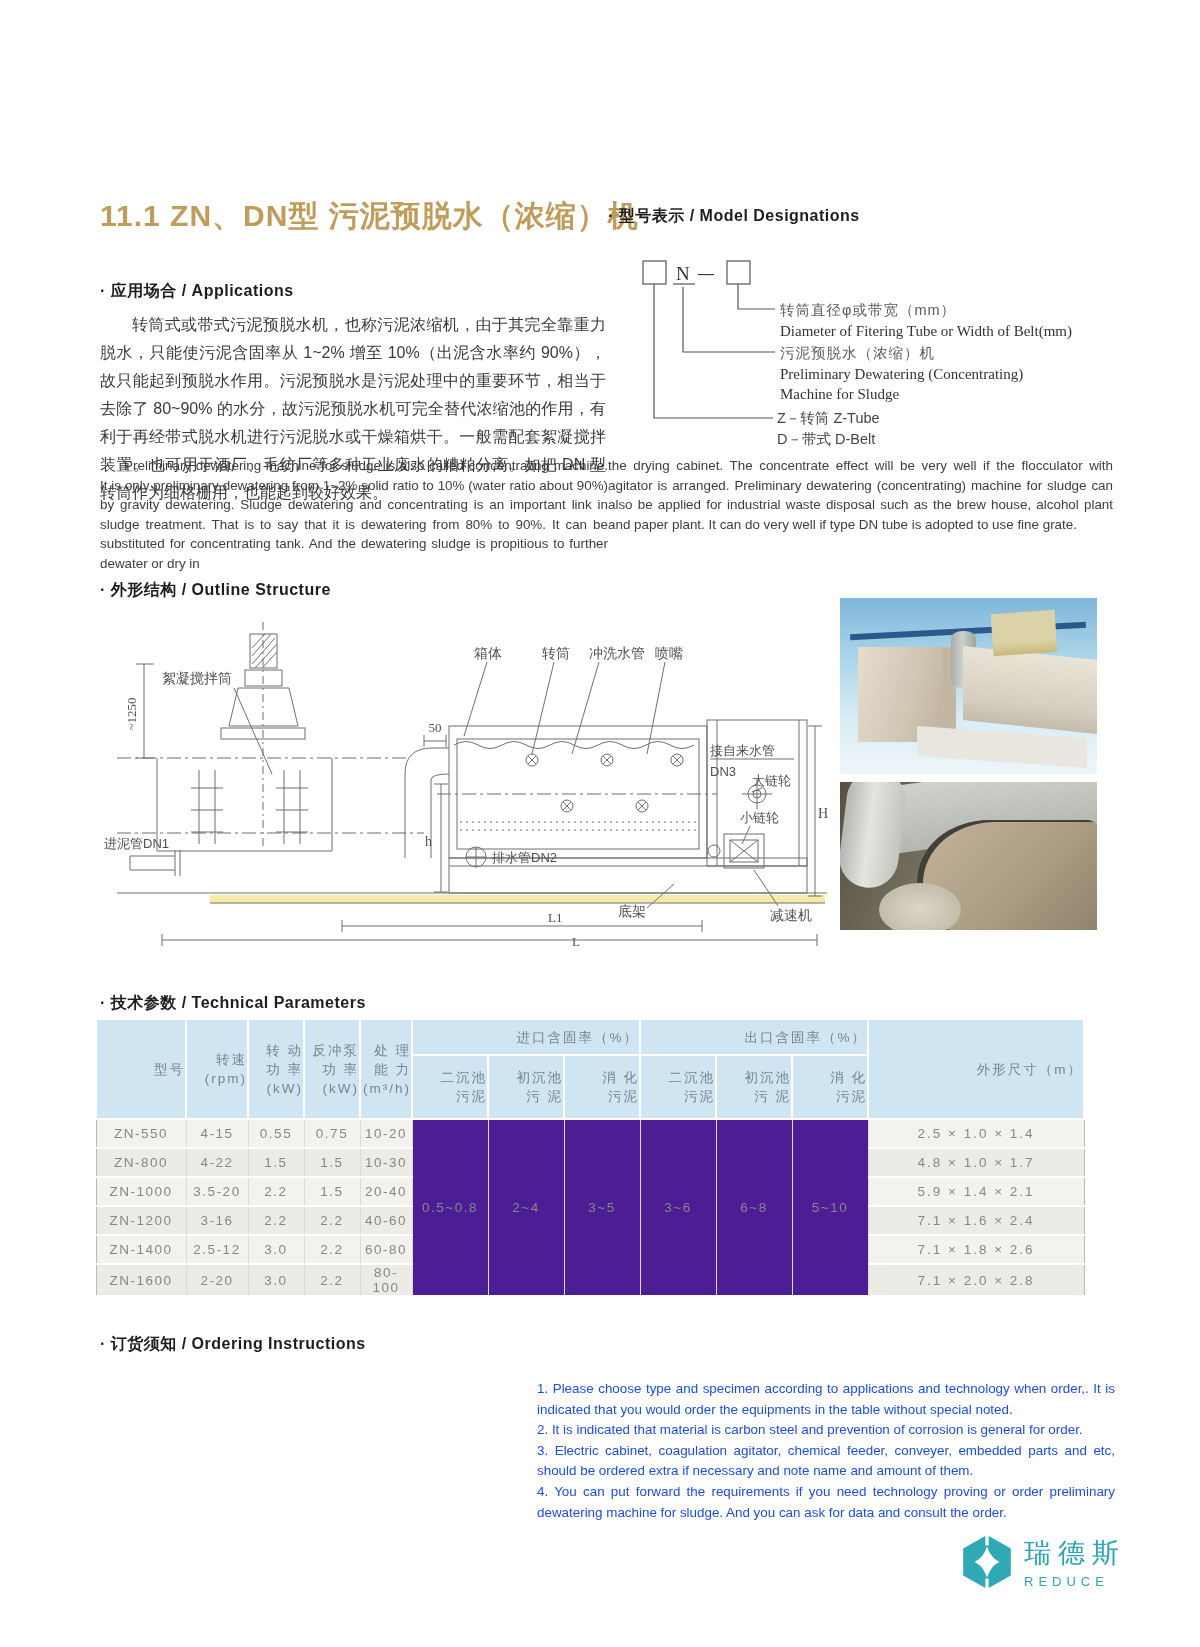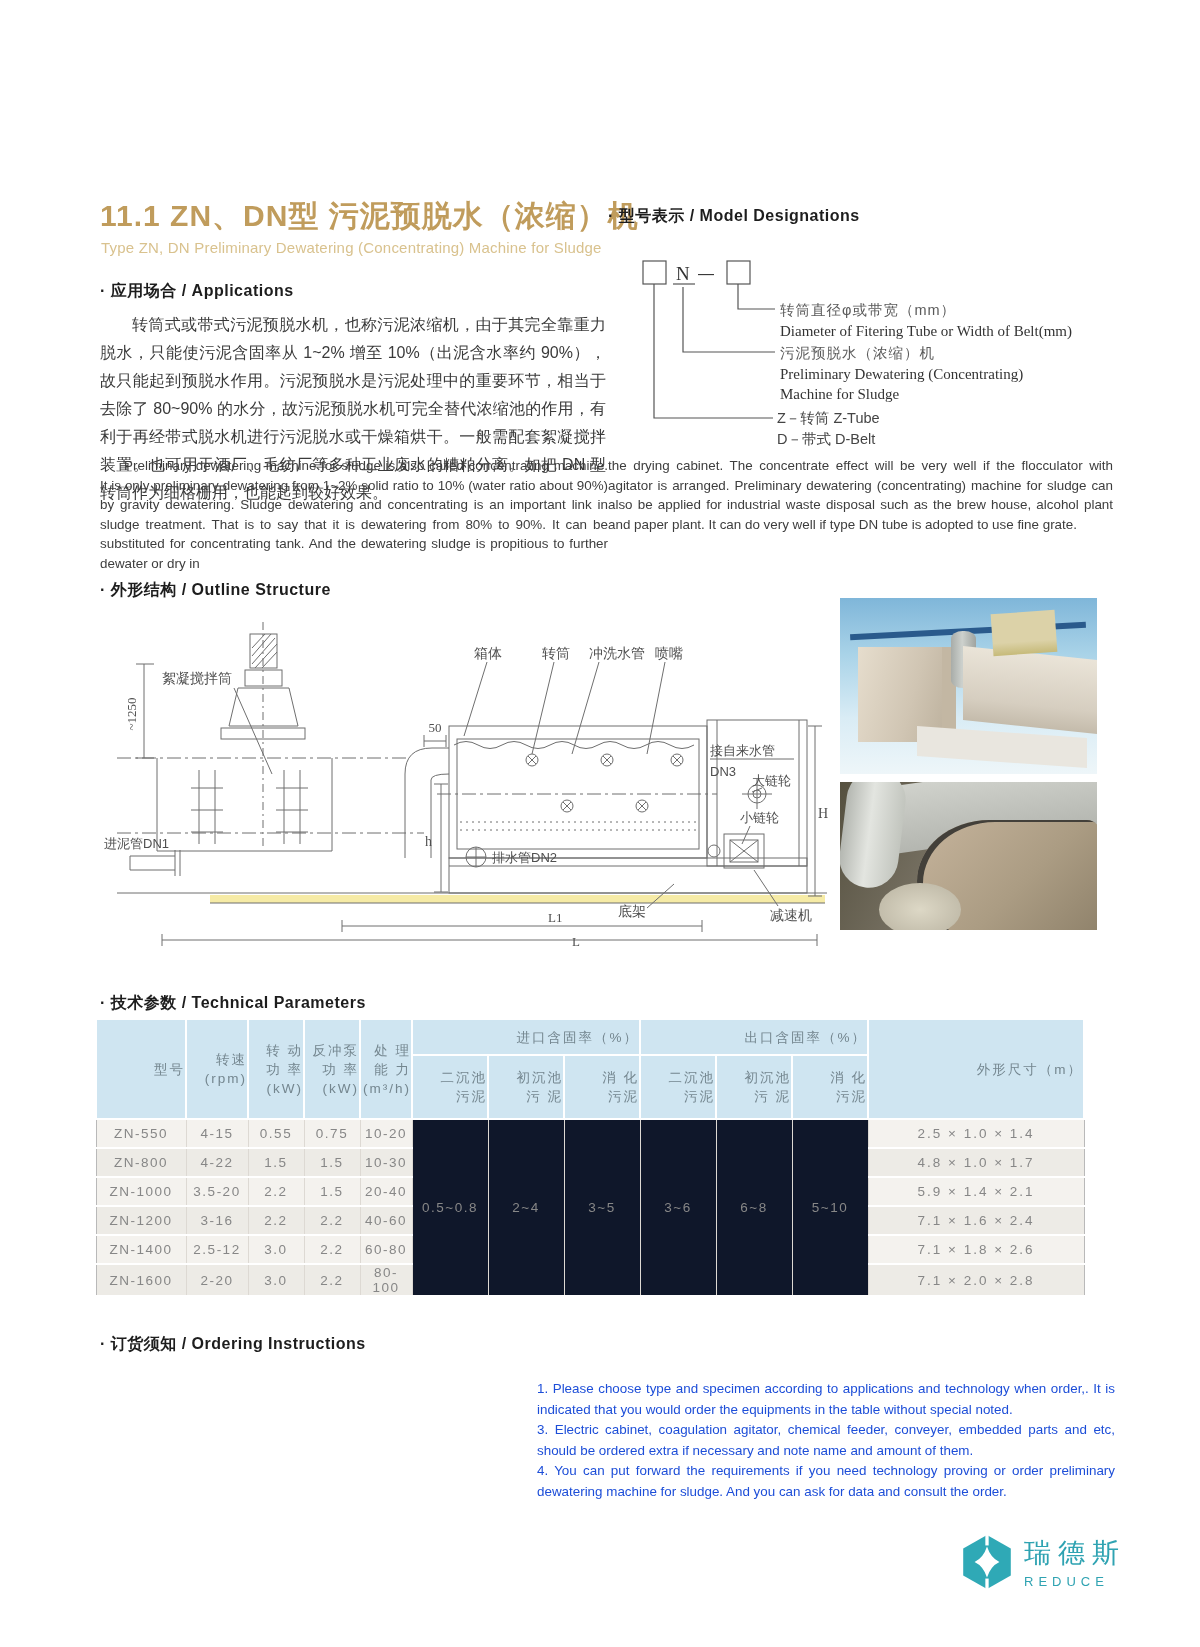--- a/index.html
+++ b/index.html
@@ -39,40 +39,39 @@
   
   .pt{position:absolute;left:95px;top:1018px;width:988px;border-collapse:collapse;table-layout:fixed;
       border:1px solid #b9b9b9;}
   .pt th{background:#cfe5f1;border:2px solid #ffffff;font-weight:normal;color:#74868f;
          font-size:13.5px;letter-spacing:2px;white-space:pre-line;line-height:19px;padding:2px 0;text-align:right;}
   .pt thead tr:first-child th{height:30px;}
   .pt thead tr:last-child th{height:58px;}
   .pt td{border-right:1px solid #ddd9d3;border-bottom:2px solid #ffffff;background:#f4f2ee;
          color:#878787;font-size:13.5px;letter-spacing:1.5px;text-align:center;height:27px;padding:0;}
   .pt tbody tr:nth-child(even) td{background:#edebe6;}
-  .pt td.merged{background:#0f172a;vertical-align:middle;}
+  .pt td.merged{background:#4c1d95;vertical-align:middle;}
   .pt td.dims{letter-spacing:2px;}
   .pt td:last-child{border-right:none;}
   
   .ord-zh{left:100px;top:1374px;width:434px;font-size:15.5px;line-height:29px;color:#343434;text-align:justify;}
   .ord-en{left:537px;top:1379px;width:578px;font-size:13.4px;line-height:20.6px;color:#1d4ed8;text-align:justify;}
   .ord-zh div,.ord-en div{margin:0;}
   
   .logo{left:960px;top:1532px;display:flex;align-items:center;}
   .logo-text{margin-left:10px;}
   .logo-zh{font-size:27px;color:#2fa3b2;letter-spacing:7px;font-weight:500;}
   .logo-en{font-size:13px;color:#2fa3b2;letter-spacing:5px;margin-top:3px;}
 </style>
 </head>
 <body>
 
 <div id="page">
 
   <div class="abs page-title">11.1  ZN、DN型 污泥预脱水（浓缩）机</div>
-  <div class="abs page-subtitle">Type ZN, DN Preliminary Dewatering (Concentrating) Machine for Sludge</div>
 
   <div class="abs sec-h h-model">· 型号表示 / Model Designations</div>
   <div class="abs sec-h h-apps">· 应用场合 / Applications</div>
 
   <div class="abs apps-zh">转筒式或带式污泥预脱水机，也称污泥浓缩机，由于其完全靠重力脱水，只能使污泥含固率从 1~2% 增至 10%（出泥含水率约 90%），故只能起到预脱水作用。污泥预脱水是污泥处理中的重要环节，相当于去除了 80~90% 的水分，故污泥预脱水机可完全替代浓缩池的作用，有利于再经带式脱水机进行污泥脱水或干燥箱烘干。一般需配套絮凝搅拌装置。也可用于酒厂、毛纺厂等多种工业废水的糟粕分离。如把 DN 型转筒作为细格栅用，也能起到较好效果。</div>
   <div class="abs en-par apps-en-left">Preliminary dewatering machine for sludge is also called concentrating machine. It is only preliminary dewatering from 1~2% solid ratio to 10% (water ratio about 90%) by gravity dewatering. Sludge dewatering and concentrating is an important link in sludge treatment. That is to say that it is dewatering from 80% to 90%. It can be substituted for concentrating tank. And the dewatering sludge is propitious to further dewater or dry in</div>
   <div class="abs en-par apps-en-right">the drying cabinet. The concentrate effect will be very well if the flocculator with agitator is arranged. Preliminary dewatering (concentrating) machine for sludge can also be applied for industrial waste disposal such as the brew house, alcohol plant and paper plant. It can do very well if type DN tube is adopted to use fine grate.</div>
 
   <svg class="abs" style="left:635px;top:253px;width:520px;height:205px" viewBox="0 0 520 205">
     <g stroke="#555" stroke-width="1.2" fill="none">
@@ -304,20 +303,21 @@
         <td>80-100</td>
         <td class="dims">7.1 × 2.0 × 2.8</td>
       </tr>
     </tbody>
   </table>
 
   <div class="abs sec-h h-order">· 订货须知 / Ordering Instructions</div>
 
   <div class="abs ord-en">
     <div>1.  Please choose type and specimen according to applications and technology when order,. It is indicated that you would order the equipments in the table without special noted.</div>
+    <div>2.  It is indicated that material is carbon steel and prevention of corrosion is general for order.</div>
     <div>3.  Electric cabinet, coagulation agitator, chemical feeder, conveyer, embedded parts and etc, should be ordered extra if necessary and note name and amount of them.</div>
     <div>4.  You can put forward the requirements if you need technology proving or order preliminary dewatering machine for sludge. And you can ask for data and consult the order.</div>
   </div>
 
   <div class="abs logo">
     <svg width="54" height="60" viewBox="0 0 52 58">
       <path d="M26 3 L49 16 V42 L26 55 L3 42 V16 Z" fill="#2fa9b6"></path>
       <path d="M26 14 Q29.5 25 38 29 Q29.5 33 26 44 Q22.5 33 14 29 Q22.5 25 26 14 Z" fill="#ffffff"></path>
       <rect x="24.4" y="2" width="3.2" height="11" fill="#ffffff"></rect>
       <rect x="24.4" y="45" width="3.2" height="11" fill="#ffffff"></rect>

